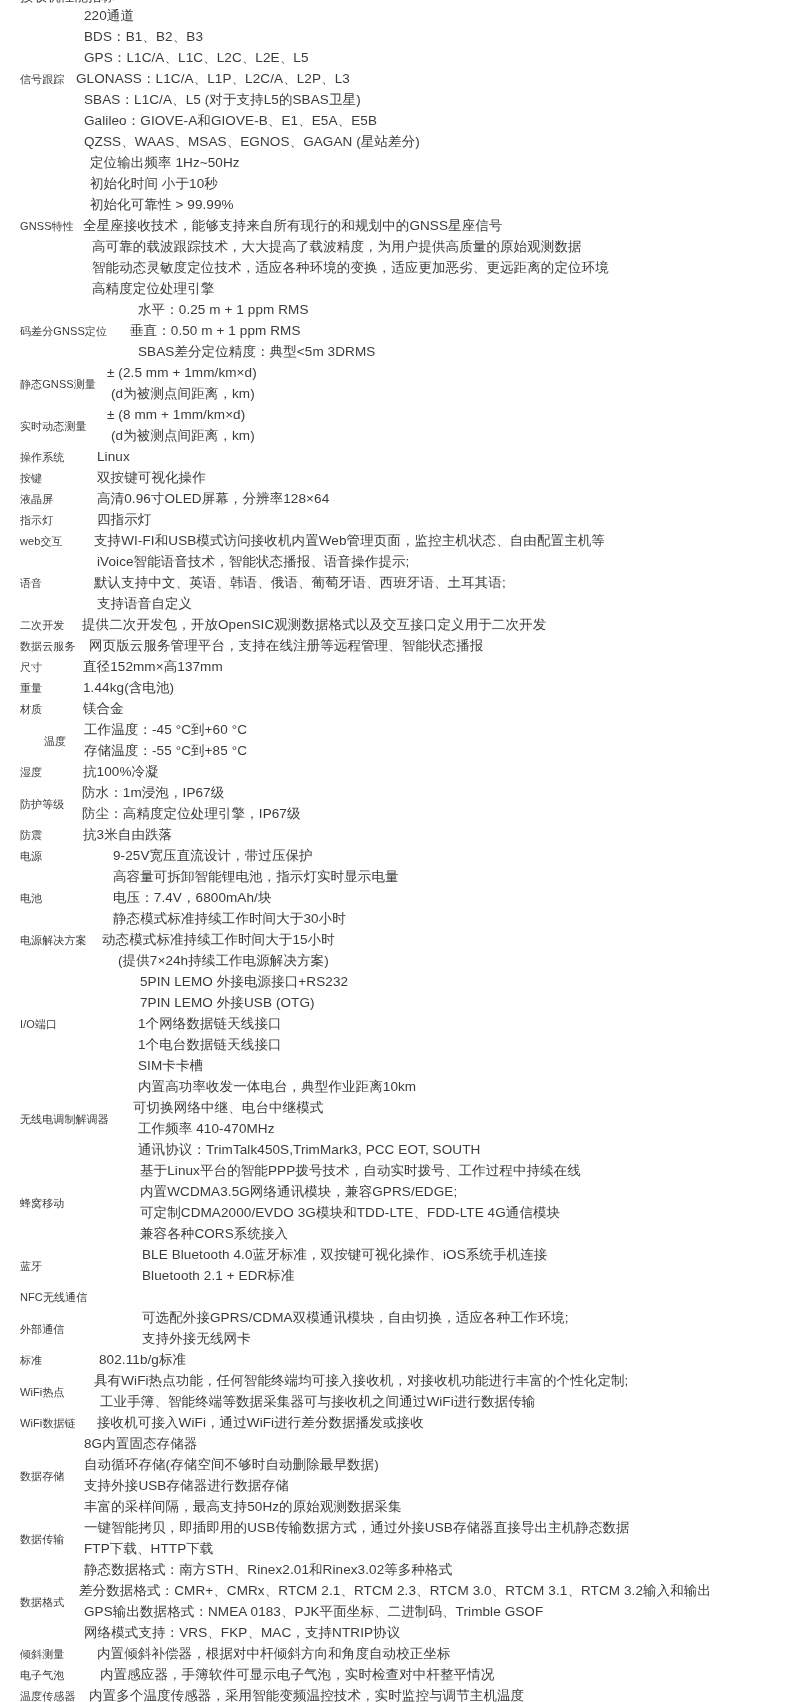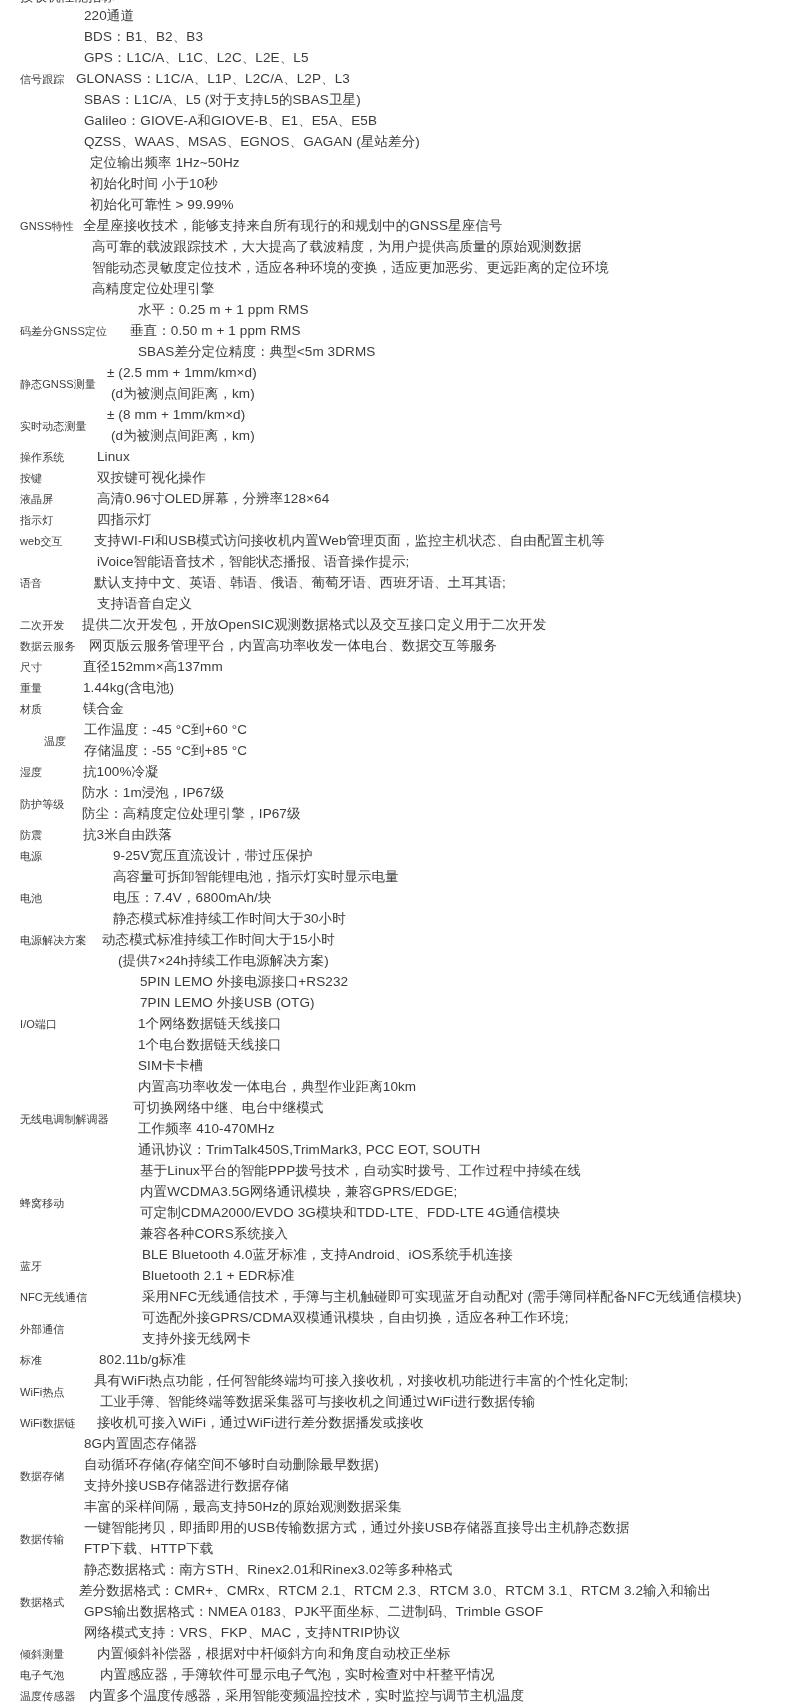--- a/index.html
+++ b/index.html
@@ -96,21 +96,21 @@
     <div class="ln" style="left: 111px; top: 426px; color: rgb(59, 59, 59);">(d为被测点间距离，km)</div>
     <div class="ln" style="left: 97px; top: 447px; color: rgb(59, 59, 59);">Linux</div>
     <div class="ln" style="left: 97px; top: 468px; color: rgb(59, 59, 59);">双按键可视化操作</div>
     <div class="ln" style="left: 97px; top: 489px; color: rgb(59, 59, 59);">高清0.96寸OLED屏幕，分辨率128×64</div>
     <div class="ln" style="left: 97px; top: 510px; color: rgb(59, 59, 59);">四指示灯</div>
     <div class="ln" style="left: 94px; top: 531px; color: rgb(59, 59, 59);">支持WI-FI和USB模式访问接收机内置Web管理页面，监控主机状态、自由配置主机等</div>
     <div class="ln" style="left: 97px; top: 552px; color: rgb(59, 59, 59);">iVoice智能语音技术，智能状态播报、语音操作提示;</div>
     <div class="ln" style="left: 94px; top: 573px; color: rgb(59, 59, 59);">默认支持中文、英语、韩语、俄语、葡萄牙语、西班牙语、土耳其语;</div>
     <div class="ln" style="left: 97px; top: 594px; color: rgb(59, 59, 59);">支持语音自定义</div>
     <div class="ln" style="left: 82px; top: 615px; color: rgb(59, 59, 59);">提供二次开发包，开放OpenSIC观测数据格式以及交互接口定义用于二次开发</div>
-    <div class="ln" style="left: 89px; top: 636px; color: rgb(59, 59, 59);">网页版云服务管理平台，内置高功率收发一体电台、数据交互等服务</div>
+    <div class="ln" style="left: 89px; top: 636px; color: rgb(59, 59, 59);">网页版云服务管理平台，支持在线注册等远程管理、智能状态播报</div>
     <div class="ln" style="left: 83px; top: 657px; color: rgb(59, 59, 59);">直径152mm×高137mm</div>
     <div class="ln" style="left: 83px; top: 678px; color: rgb(59, 59, 59);">1.44kg(含电池)</div>
     <div class="ln" style="left: 83px; top: 699px; color: rgb(59, 59, 59);">镁合金</div>
     <div class="ln" style="left: 84px; top: 720px; color: rgb(59, 59, 59);">工作温度：-45 °C到+60 °C</div>
     <div class="ln" style="left: 84px; top: 741px; color: rgb(59, 59, 59);">存储温度：-55 °C到+85 °C</div>
     <div class="ln" style="left: 83px; top: 762px; color: rgb(59, 59, 59);">抗100%冷凝</div>
     <div class="ln" style="left: 82px; top: 783px; color: rgb(59, 59, 59);">防水：1m浸泡，IP67级</div>
     <div class="ln" style="left: 82px; top: 804px; color: rgb(59, 59, 59);">防尘：高精度定位处理引擎，IP67级</div>
     <div class="ln" style="left: 83px; top: 825px; color: rgb(59, 59, 59);">抗3米自由跌落</div>
     <div class="ln" style="left: 113px; top: 846px; color: rgb(59, 59, 59);">9-25V宽压直流设计，带过压保护</div>
@@ -125,23 +125,22 @@
     <div class="ln" style="left: 138px; top: 1035px; color: rgb(59, 59, 59);">1个电台数据链天线接口</div>
     <div class="ln" style="left: 138px; top: 1056px; color: rgb(59, 59, 59);">SIM卡卡槽</div>
     <div class="ln" style="left: 138px; top: 1077px; color: rgb(59, 59, 59);">内置高功率收发一体电台，典型作业距离10km</div>
     <div class="ln" style="left: 133px; top: 1098px; color: rgb(59, 59, 59);">可切换网络中继、电台中继模式</div>
     <div class="ln" style="left: 138px; top: 1119px; color: rgb(59, 59, 59);">工作频率 410-470MHz</div>
     <div class="ln" style="left: 138px; top: 1140px; color: rgb(59, 59, 59);">通讯协议：TrimTalk450S,TrimMark3, PCC EOT, SOUTH</div>
     <div class="ln" style="left: 140px; top: 1161px; color: rgb(59, 59, 59);">基于Linux平台的智能PPP拨号技术，自动实时拨号、工作过程中持续在线</div>
     <div class="ln" style="left: 140px; top: 1182px; color: rgb(59, 59, 59);">内置WCDMA3.5G网络通讯模块，兼容GPRS/EDGE;</div>
     <div class="ln" style="left: 140px; top: 1203px; color: rgb(59, 59, 59);">可定制CDMA2000/EVDO 3G模块和TDD-LTE、FDD-LTE 4G通信模块</div>
     <div class="ln" style="left: 140px; top: 1224px; color: rgb(59, 59, 59);">兼容各种CORS系统接入</div>
-    <div class="ln" style="left: 142px; top: 1245px; color: rgb(59, 59, 59);">BLE Bluetooth 4.0蓝牙标准，支持Android、iOS系统手机连接</div>
+    <div class="ln" style="left: 142px; top: 1245px; color: rgb(59, 59, 59);">BLE Bluetooth 4.0蓝牙标准，双按键可视化操作、iOS系统手机连接</div>
     <div class="ln" style="left: 142px; top: 1266px; color: rgb(59, 59, 59);">Bluetooth 2.1 + EDR标准</div>
-    <div class="ln" style="left: 142px; top: 1287px; color: rgb(59, 59, 59);">采用NFC无线通信技术，手簿与主机触碰即可实现蓝牙自动配对 (需手簿同样配备NFC无线通信模块)</div>
     <div class="ln" style="left: 142px; top: 1308px; color: rgb(59, 59, 59);">可选配外接GPRS/CDMA双模通讯模块，自由切换，适应各种工作环境;</div>
     <div class="ln" style="left: 142px; top: 1329px; color: rgb(59, 59, 59); text-align: right;">支持外接无线网卡</div>
     <div class="ln" style="left: 99px; top: 1350px; color: rgb(59, 59, 59);">802.11b/g标准</div>
     <div class="ln" style="left: 94px; top: 1371px; color: rgb(59, 59, 59);">具有WiFi热点功能，任何智能终端均可接入接收机，对接收机功能进行丰富的个性化定制;</div>
     <div class="ln" style="left: 100px; top: 1392px; color: rgb(59, 59, 59);">工业手簿、智能终端等数据采集器可与接收机之间通过WiFi进行数据传输</div>
     <div class="ln" style="left: 97px; top: 1413px; color: rgb(59, 59, 59);">接收机可接入WiFi，通过WiFi进行差分数据播发或接收</div>
     <div class="ln" style="left: 84px; top: 1434px; color: rgb(59, 59, 59);">8G内置固态存储器</div>
     <div class="ln" style="left: 84px; top: 1455px; color: rgb(59, 59, 59);">自动循环存储(存储空间不够时自动删除最早数据)</div>
     <div class="ln" style="left: 84px; top: 1476px; color: rgb(59, 59, 59);">支持外接USB存储器进行数据存储</div>
     <div class="ln" style="left: 84px; top: 1497px; color: rgb(59, 59, 59);">丰富的采样间隔，最高支持50Hz的原始观测数据采集</div>

